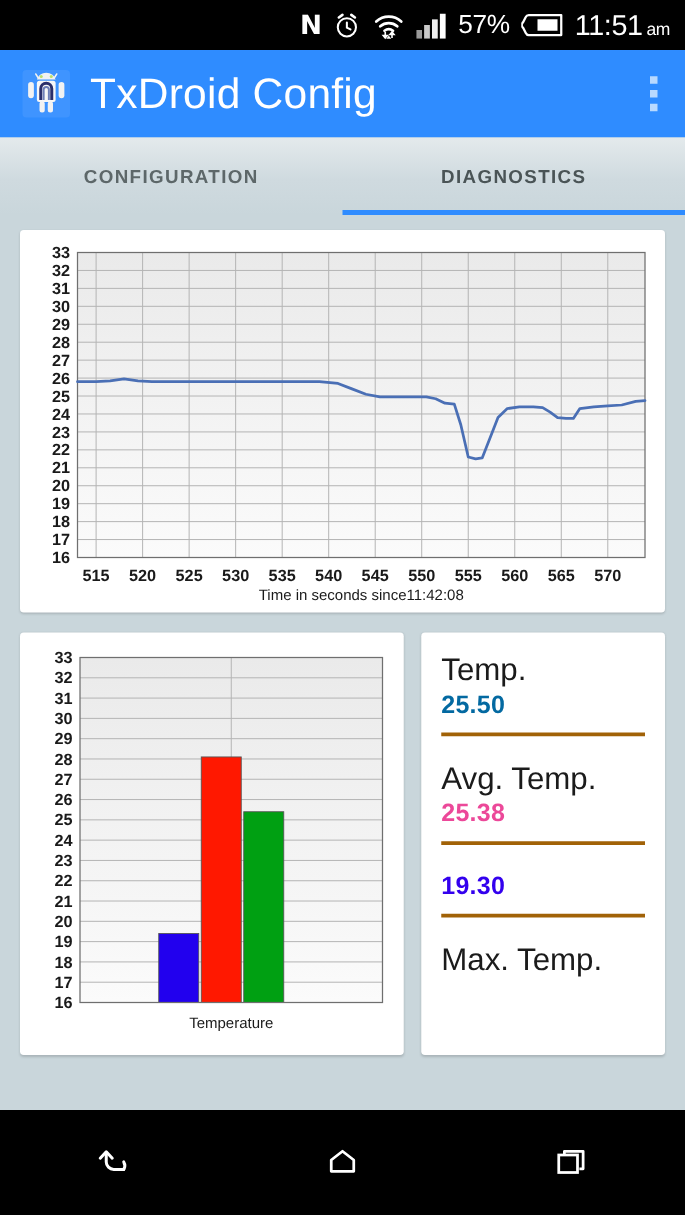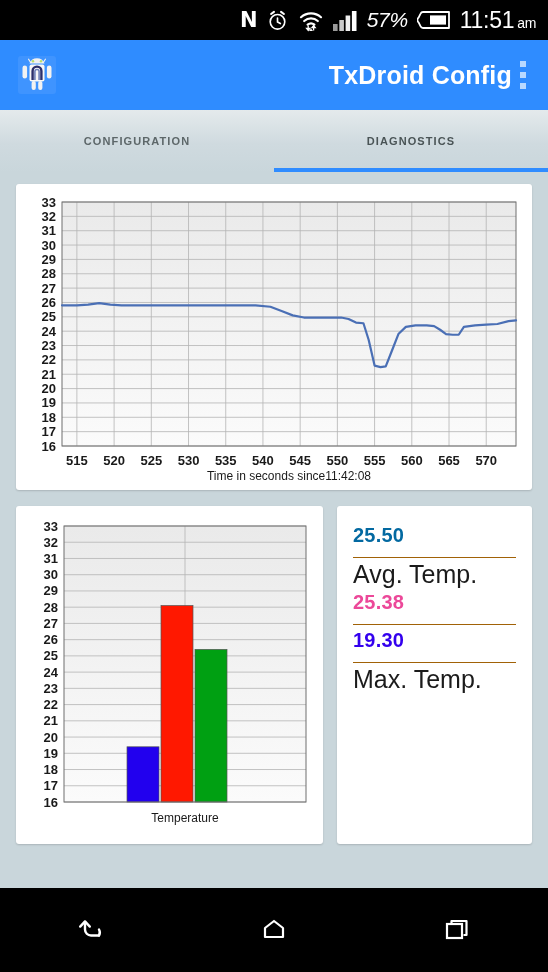--- a/index.html
+++ b/index.html
@@ -15,68 +15,68 @@
   .statusbar {
     height: 40px; background: #000; color: #fff;
     display: flex; align-items: center; justify-content: flex-end;
     padding: 0 12px 0 0; gap: 9px;
   }
   .statusbar .sicon { display: flex; align-items: center; height: 26px; }
   .nfc-glyph {
     font-size: 21px; font-weight: 700; letter-spacing: -1px;
     font-family: "DejaVu Sans", sans-serif; line-height: 1;
   }
-  .batt-pct { font-size: 21px; letter-spacing: -.3px; font-style: italic; }
+  .batt-pct { font-size: 21px; letter-spacing: -.3px; }
   .clock { font-size: 23px; letter-spacing: -.3px; }
   .clock-ampm { font-size: 14px; margin-left: 3px; text-align: center; }
 
   
   .appbar {
     height: 70px; background: #2f8cff;
     display: flex; align-items: center; padding: 0 14px 0 16px;
   }
   .logo-box { width: 42px; height: 42px; position: relative; flex: 0 0 auto; }
   .app-title {
-    color: #fff; font-size: 25px; margin-left: 14px;
-    font-weight: 700; letter-spacing: .2px; flex: 1 1 auto; text-align: right;
+    color: #fff; font-size: 34px; margin-left: 14px;
+    font-weight: 400; letter-spacing: .2px; flex: 1 1 auto;
   }
   .overflow { display: flex; flex-direction: column; gap: 5px; padding: 6px 8px; cursor: pointer; }
   .overflow i { display: block; width: 6px; height: 6px; background: #b8d9ff; }
 
   
   .tabs {
     height: 62px; display: flex;
     background: linear-gradient(180deg, #e4eaec 0%, #cfdadf 55%, #c9d6db 100%);
   }
   .tab {
     flex: 1 1 50%; display: flex; align-items: center; justify-content: center;
     position: relative; cursor: pointer;
   }
   .tab span {
-    font-size: 11px; font-weight: 700; letter-spacing: 1.1px; color: #5d6769;
+    font-size: 15px; font-weight: 700; letter-spacing: 1.1px; color: #5d6769;
   }
   .tab.active span { color: #4a5456; }
   .tab.active::after {
     content: ""; position: absolute; left: 0; right: 0; bottom: 0;
     height: 4px; background: #2f8cff;
   }
 
   
   .content { padding: 12px 16px 0 16px; }
   .card {
     background: #fff; border-radius: 3px; box-shadow: 0 1px 2px rgba(0,0,0,.16);
   }
   .card-line { padding: 10px 8px 6px 8px; margin-bottom: 16px; }
   .row2 { display: flex; gap: 14px; }
   .card-bar { flex: 0 0 307px; padding: 12px 8px 4px 8px; }
   .card-stats { flex: 1 1 auto; padding: 14px 16px; }
 
   
   .stat { padding: 2px 0 10px 0; }
-  .stat + .stat { border-top: 1px solid #a16207; padding-top: 2px; }
+  .stat + .stat { border-top: 3px solid #a16207; padding-top: 20px; }
   .stat-label { font-size: 25px; color: #1b1b1b; font-weight: 400; line-height: 1.15; }
   .stat-value { font-size: 20px; font-weight: 700; margin-top: 2px; letter-spacing: .2px; }
 
   svg { display: block; }
   .axis-txt { font-family: "Liberation Sans", sans-serif; font-size: 13px; fill: #1a1a1a; font-weight: 700; }
   .axis-cap { font-family: "Liberation Sans", sans-serif; font-size: 12px; fill: #1a1a1a; }
 
   
   .navbar {
     position: absolute; left: 0; bottom: 0; width: 548px; height: 84px;
@@ -286,20 +286,21 @@
             <rect x="103" y="228.8" width="32" height="55.19999999999999" fill="#2200ee" stroke="#555" stroke-width="0.7"></rect>
             <rect x="137" y="87.55294117647054" width="32" height="196.44705882352946" fill="#ff1800" stroke="#555" stroke-width="0.7"></rect>
             <rect x="171" y="131.38823529411766" width="32" height="152.61176470588234" fill="#00a012" stroke="#555" stroke-width="0.7"></rect>
             <rect x="40" y="8" width="242" height="276" fill="none" stroke="#6f6f6f" stroke-width="1"></rect>
             <text x="161" y="304" text-anchor="middle" class="axis-cap">Temperature</text>
           </svg>
       </div>
 
       <div class="card card-stats">
         <div class="stat">
+          <div class="stat-label">Temp.</div>
           <div class="stat-value" style="color: #0369a1;">25.50</div>
         </div>
         <div class="stat">
           <div class="stat-label">Avg. Temp.</div>
           <div class="stat-value" style="color: #ec4899;">25.38</div>
         </div>
         <div class="stat">
           <div class="stat-value" style="color: rgb(51, 0, 238);">19.30</div>
         </div>
         <div class="stat">

